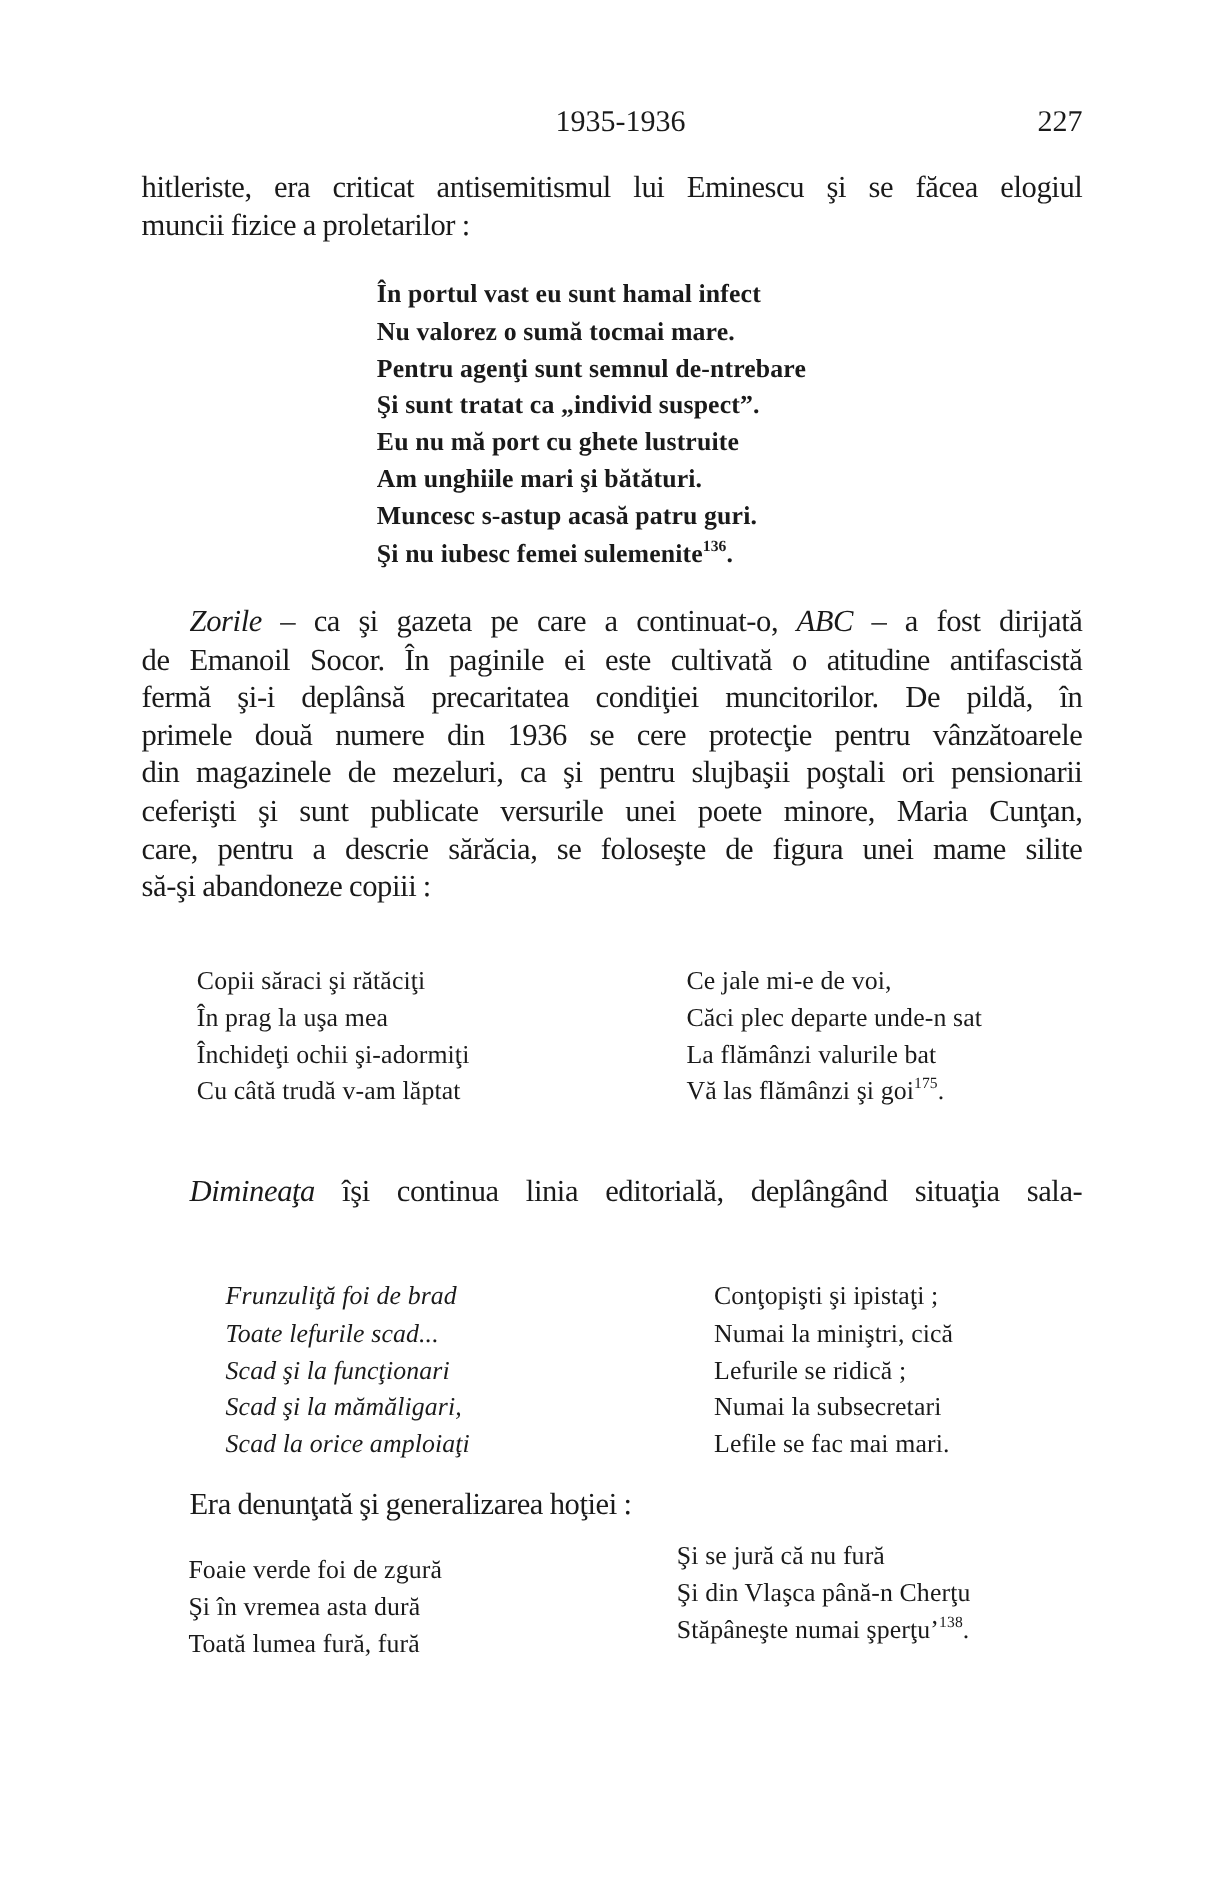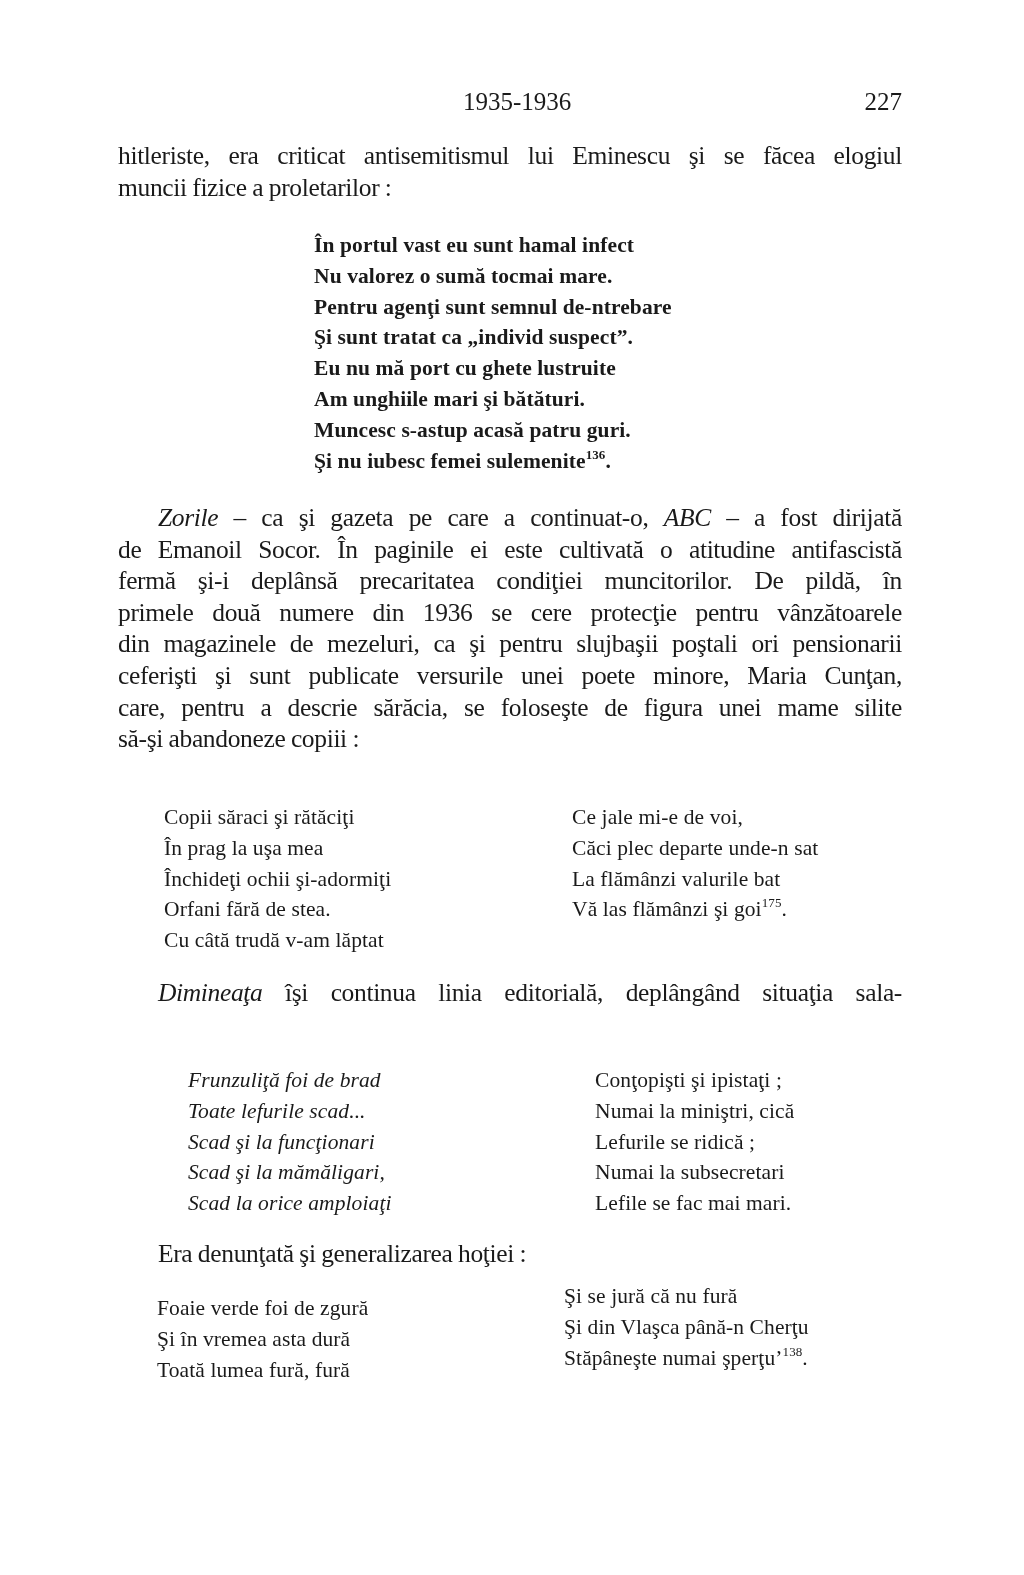--- a/index.html
+++ b/index.html
@@ -64,21 +64,20 @@
   <span class="line">din magazinele de mezeluri, ca şi pentru slujbaşii poştali ori pensionarii</span>
   <span class="line">ceferişti şi sunt publicate versurile unei poete minore, Maria Cunţan,</span>
   <span class="line">care, pentru a descrie sărăcia, se foloseşte de figura unei mame silite</span>
   <span class="line last">să-şi abandoneze copiii :</span>
 </div>
 
 <div class="verse" style="left:164px; top:802px;">
   <span class="vline">Copii săraci şi rătăciţi</span>
   <span class="vline">În prag la uşa mea</span>
   <span class="vline">Închideţi ochii şi-adormiţi</span>
-  <span class="vline">Orfani fără de stea.</span>
   <span class="vline">Cu câtă trudă v-am lăptat</span>
 </div>
 <div class="verse" style="left:572px; top:802px;">
   <span class="vline">Ce jale mi-e de voi,</span>
   <span class="vline">Căci plec departe unde-n sat</span>
   <span class="vline">La flămânzi valurile bat</span>
   <span class="vline"><span>Vă las flămânzi şi goi</span><sup>175</sup><span>.</span></span>
 </div>
 
 <div class="para" style="top:977px;">

